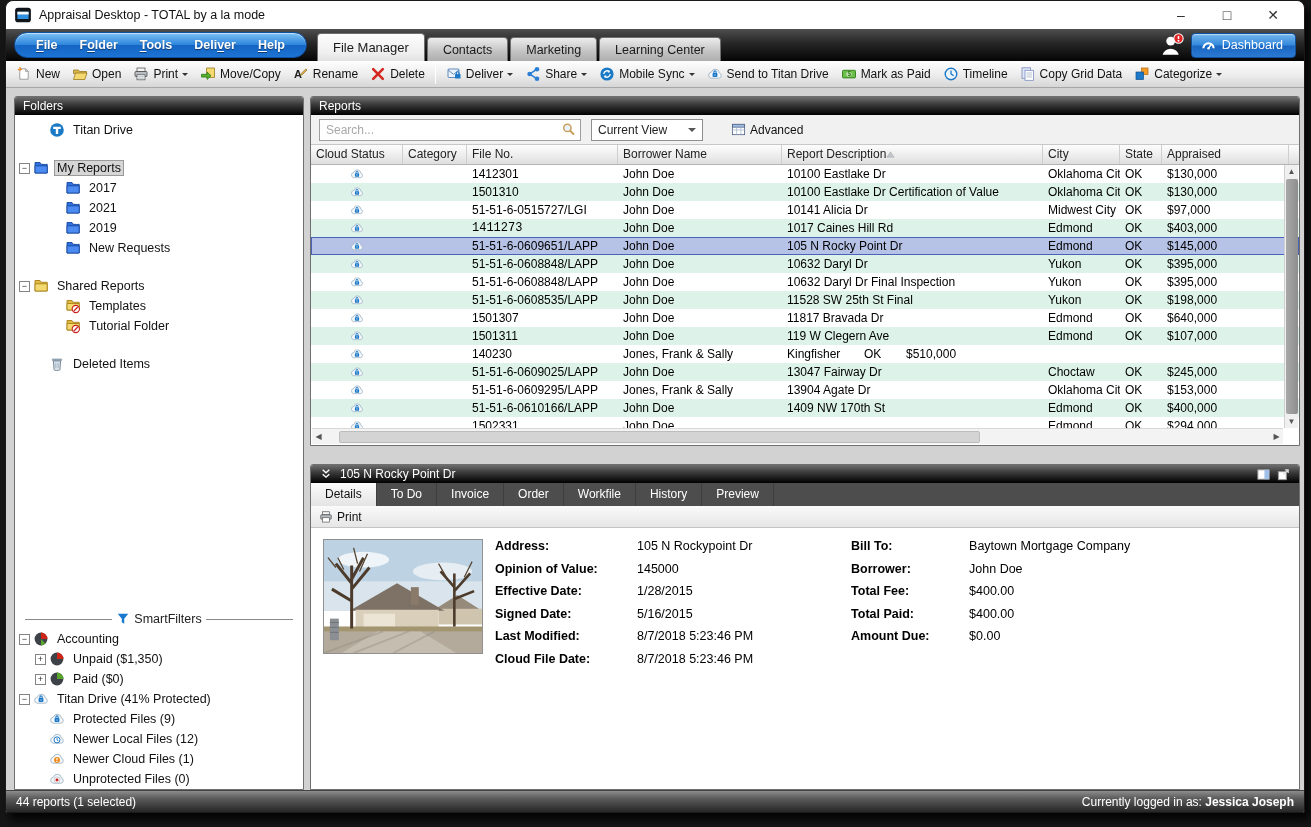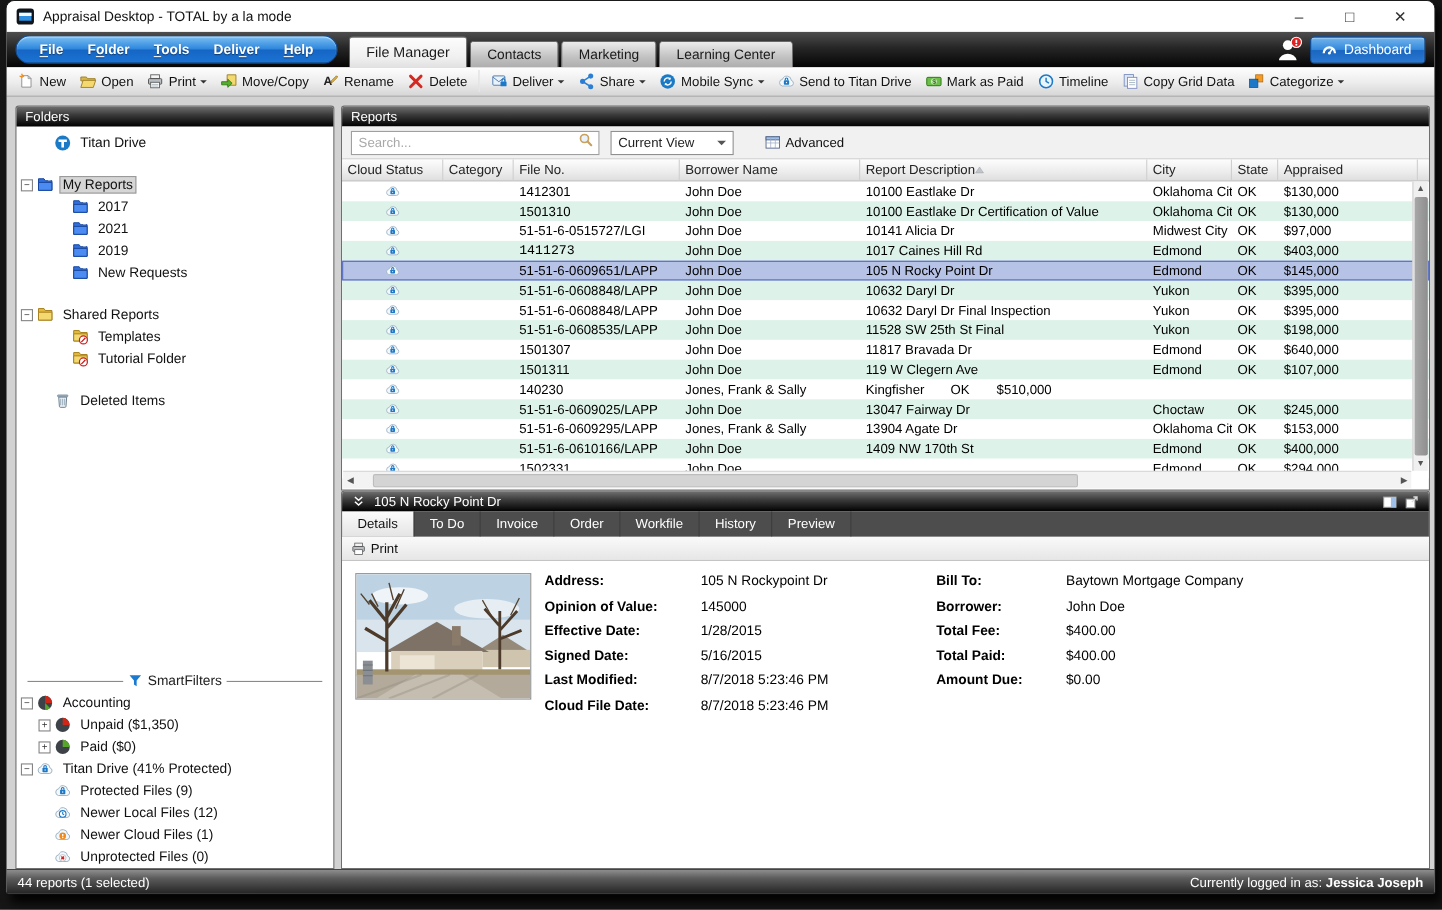--- a/index.html
+++ b/index.html
@@ -48,24 +48,24 @@
   .trow .icn{ width:16px; height:16px; margin-right:5px; flex:0 0 auto;}
   .expander{ width:11px; height:11px; border:1px solid #848484; background:#fff; font-size:9px; line-height:8px; text-align:center; color:#333; margin-right:3px; flex:0 0 auto;}
   .exp-space{ width:14px; flex:0 0 auto;}
   .tlabel2{ padding:1px 3px;}
   .tlabel2.sel{ background:#d6d6d6; border:1px solid #9a9a9a; padding:0 2px;}
   .tree-spacer{ flex:1;}
   .sf-divider{ display:flex; align-items:center; height:20px; padding:0 10px; gap:4px; font-size:12.5px; color:#222;}
   .sf-divider .line{ flex:1; height:1px; background:#8a8a8a;}
   .sf-divider .icn{ width:14px; height:14px;}
   
-  .main-col{ flex:1; display:flex; flex-direction:column; gap:0; min-width:0;}
+  .main-col{ flex:1; display:flex; flex-direction:column; gap:18px; min-width:0;}
   .reports-panel{ height:350px; flex:0 0 auto; position:relative;}
   .search-row{ height:30px; flex:0 0 auto; background:#f1f1f1; border-bottom:1px solid #c8c8c8; display:flex; align-items:center; padding:0 8px; gap:10px;}
-  .search-box{ width:226px; height:22px; border:1px solid #9f9f9f; background:#fff; display:flex; padding:0 4px 0 6px;}
+  .search-box{ width:262px; height:22px; border:1px solid #9f9f9f; background:#fff; display:flex; align-items:center; padding:0 4px 0 6px;}
   .search-box input{ border:none; outline:none; flex:1; font-size:12px; font-family:inherit; color:#222;}
   .search-box input::placeholder{ color:#a8a8a8;}
   .search-box .icn{ width:15px; height:15px;}
   .view-select{ width:112px; height:22px; border:1px solid #8f8f8f; background:#fff; display:flex; align-items:center; padding:0 6px; font-size:12px; color:#222;}
   .view-select .vcaret{ margin-left:auto; width:0;height:0; border:4px solid transparent; border-top-color:#555; margin-top:4px;}
   .adv-btn{ display:flex; align-items:center; gap:4px; font-size:12px; color:#111; margin-left:18px;}
   .adv-btn .icn{ width:15px; height:15px;}
   
   .thead{ height:20px; flex:0 0 auto; display:flex; background:linear-gradient(#fdfdfd,#ececec 60%,#dedede); border-bottom:1px solid #b4b4b4; font-size:12px; color:#222;}
   .hcell{ padding:0 5px; line-height:19px; border-right:1px solid #cfcfcf; white-space:nowrap; overflow:hidden; display:flex; align-items:center;}

